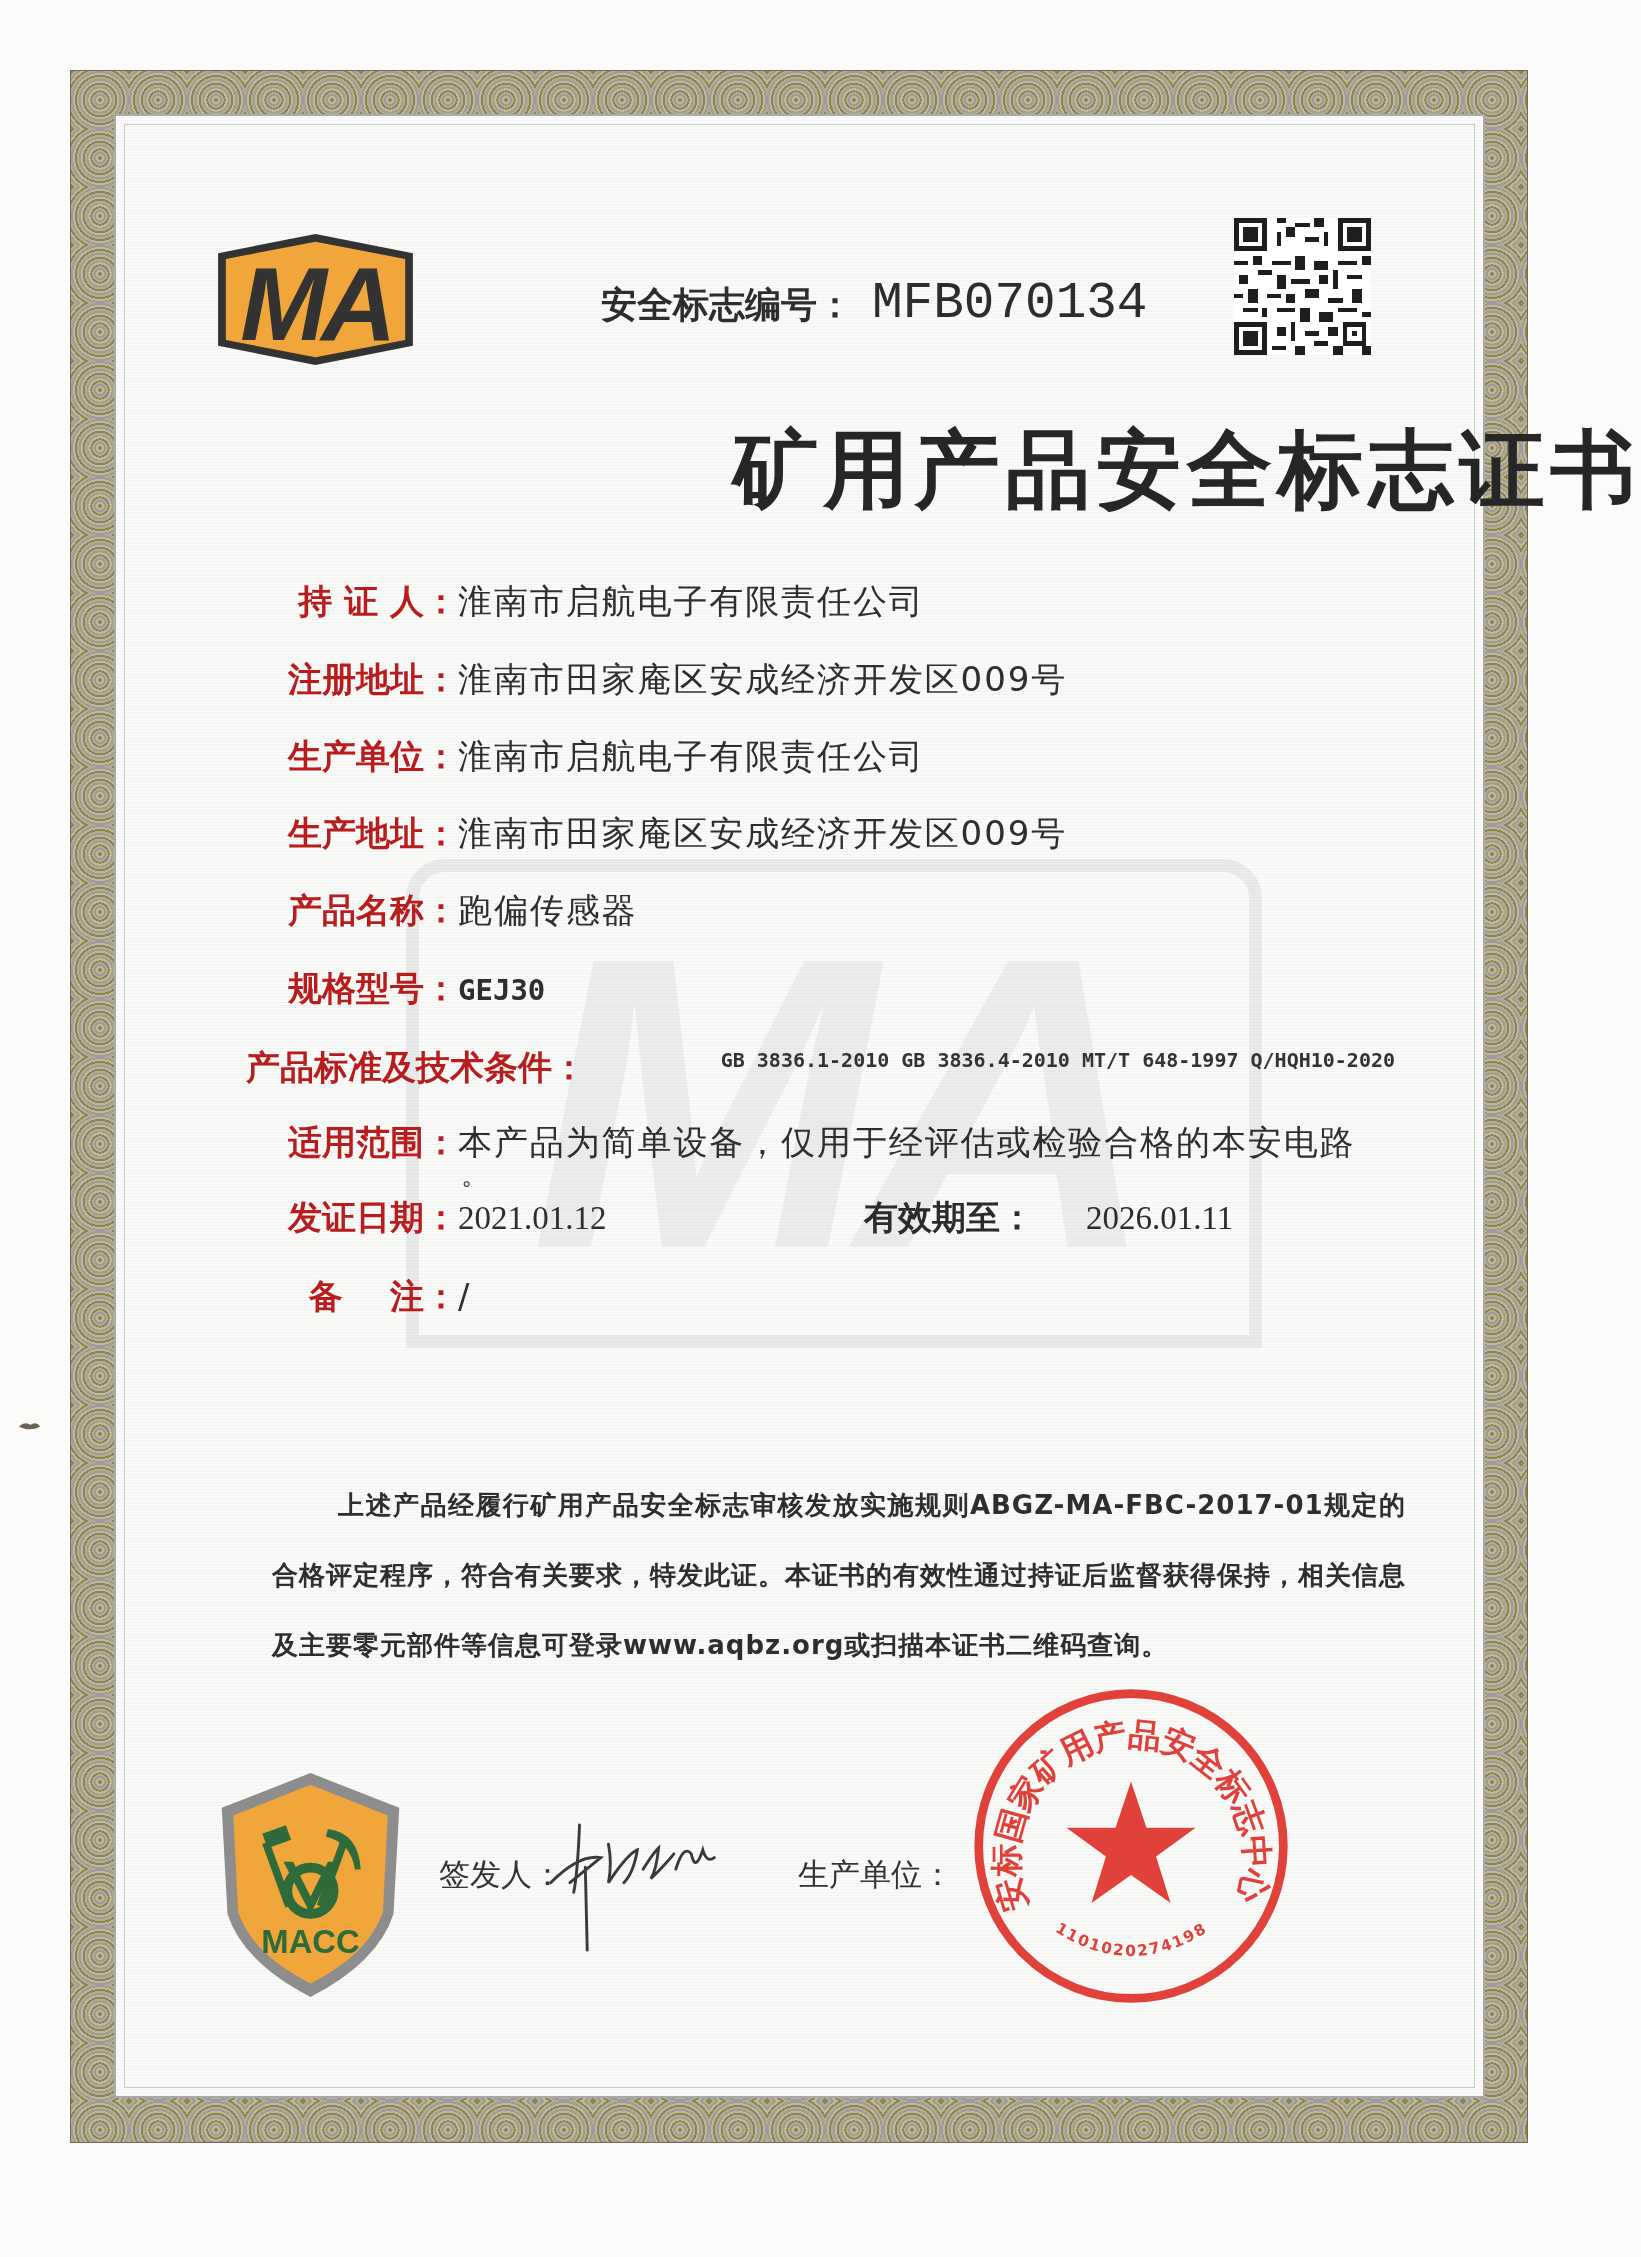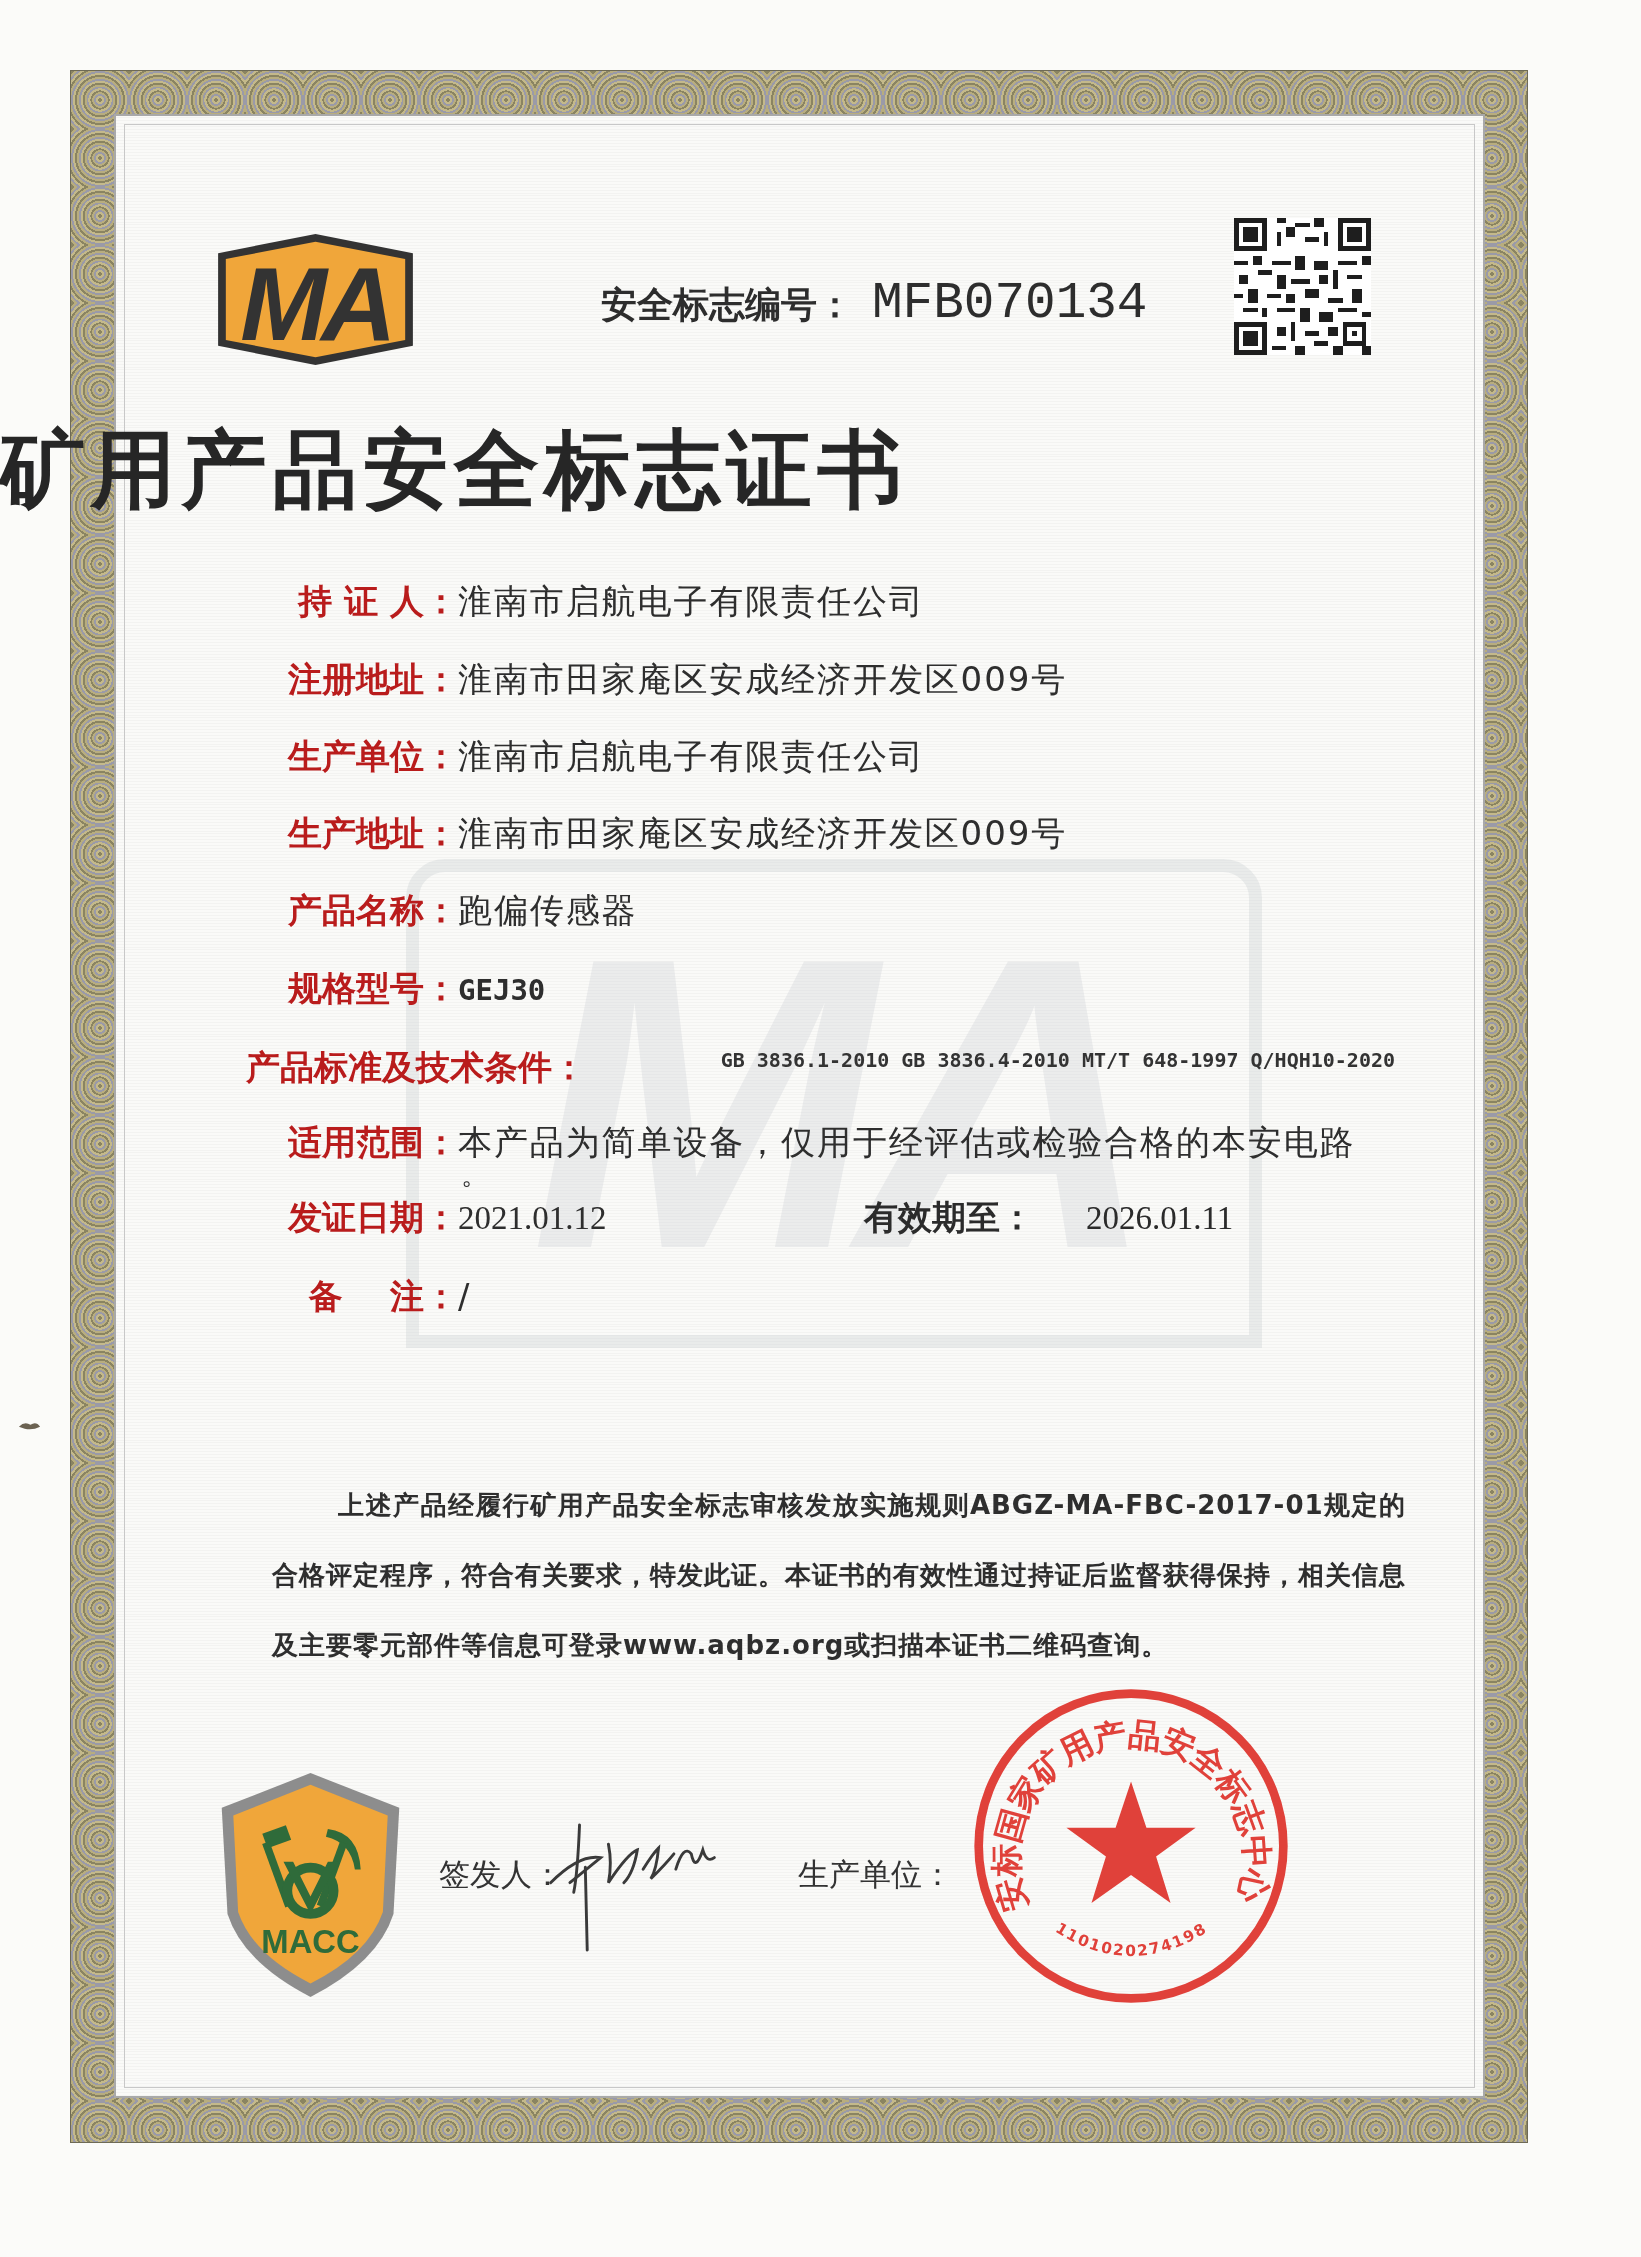--- a/index.html
+++ b/index.html
@@ -40,21 +40,21 @@
   .ma-logo {
     position:absolute; left:214px; top:232px; width:203px; height:135px;
   }
   .serial {
     position:absolute; left:601px; top:275px; font-size:36px; font-weight:bold;
     color:#2d2d2d; white-space:nowrap;
   }
   .serial .num { font-family:Liberation Mono, monospace; font-weight:normal; font-size:51px; margin-left:19px; }
   .qr { position:absolute; left:1232px; top:218px; width:141px; height:137px; }
   .title {
-    position:absolute; left:0; width:1641px; top:413px; text-align:left;
+    position:absolute; left:0; width:1641px; top:413px; text-align:right;
     font-family:"DejaVu Serif", serif; font-weight:bold; font-size:85px;
     letter-spacing:5.8px; color:#262626;
   }
   .field { position:absolute; left:246px; white-space:nowrap; font-size:34px; }
   .field .lbl { display:inline-block; width:212px; font-weight:bold; color:#b91c1c;text-align:right; }
   .field .val { color:#2e2e2e; letter-spacing:1.9px; }
   .field .val.mono { font-family:"DejaVu Sans Mono", monospace; font-weight:bold; letter-spacing:0; font-size:29px; }
   .field .val.serifnum { font-family:"Liberation Serif", serif; font-size:33px; letter-spacing:0; }
   .std-val {
     position:absolute; left:623px; top:1046px; width:772px;

